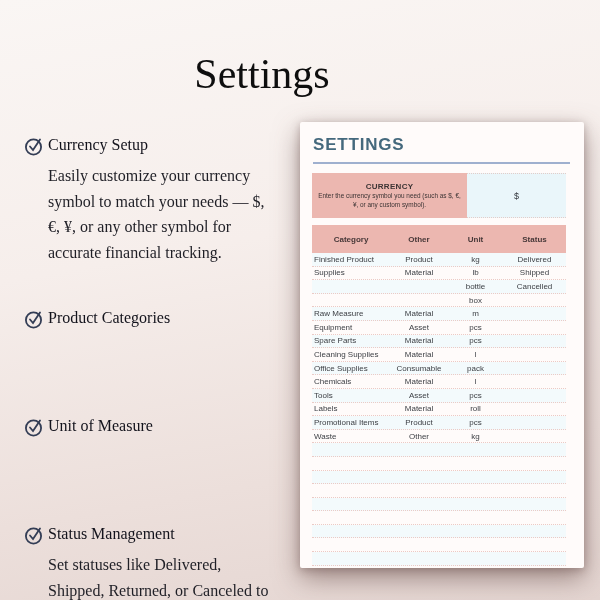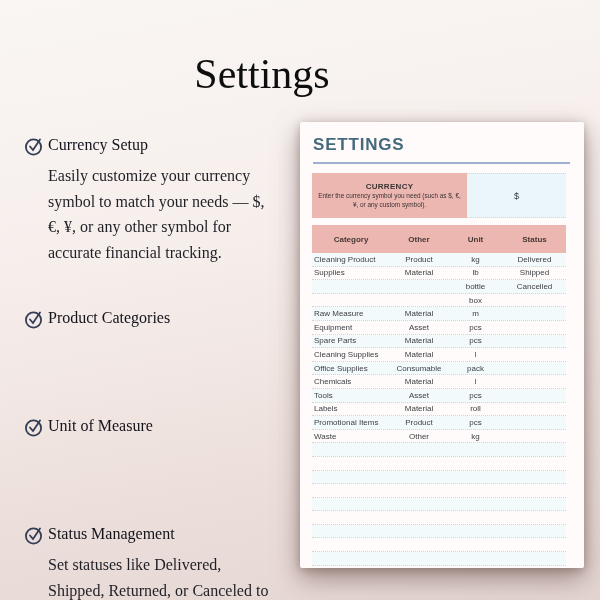--- a/index.html
+++ b/index.html
@@ -119,21 +119,21 @@
   </div>
 
   <div class="sheet">
       <div class="srow head">
         <div class="scell c0">Category</div>
         <div class="scell c1">Other</div>
         <div class="scell c2">Unit</div>
         <div class="scell c3">Status</div>
       </div>
       <div class="srow">
-        <div class="scell c0">Cleaning Product</div>
+        <div class="scell c0">Finished Product</div>
         <div class="scell c1">Product</div>
         <div class="scell c2">kg</div>
         <div class="scell c3">Delivered</div>
       </div>
       <div class="srow">
         <div class="scell c0">Supplies</div>
         <div class="scell c1">Material</div>
         <div class="scell c2">lb</div>
         <div class="scell c3">Shipped</div>
       </div>

